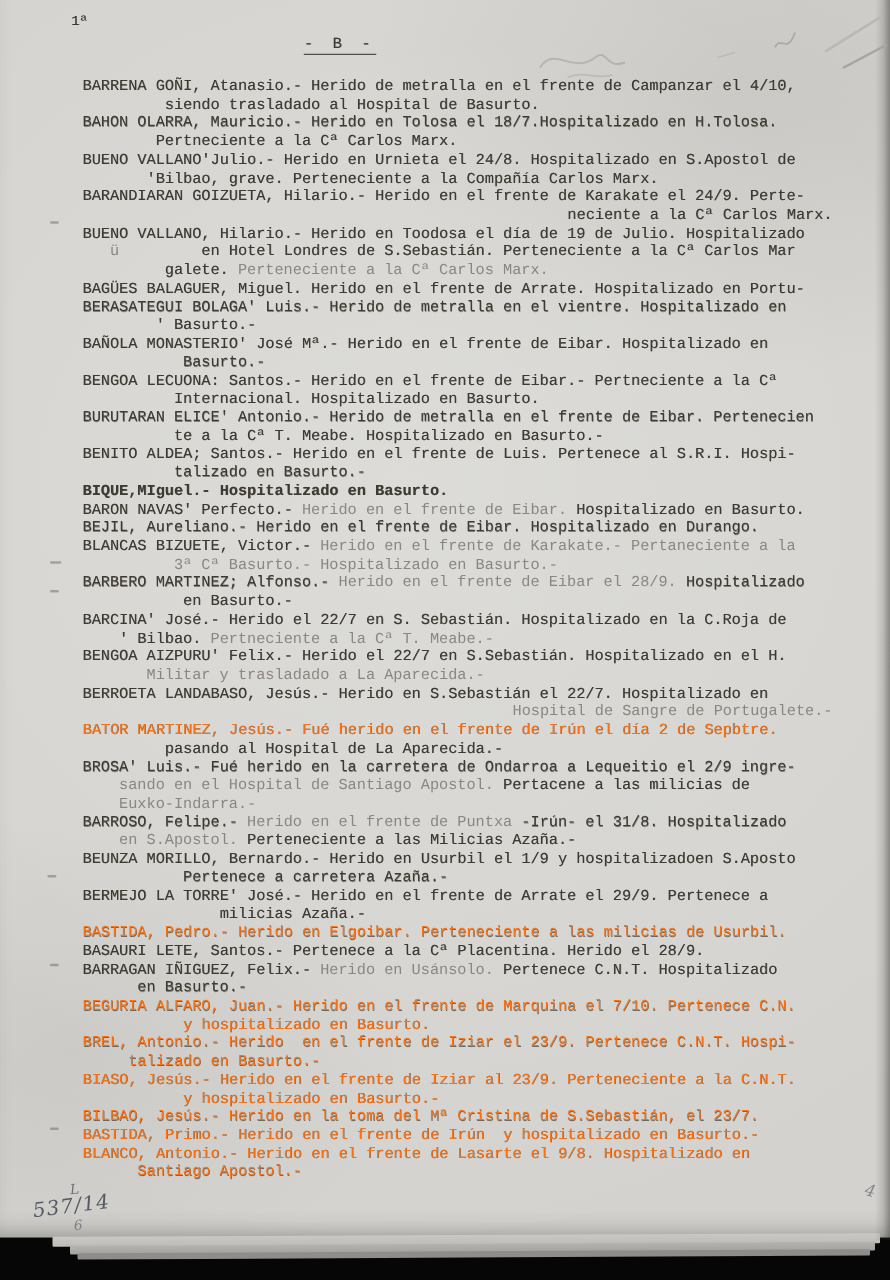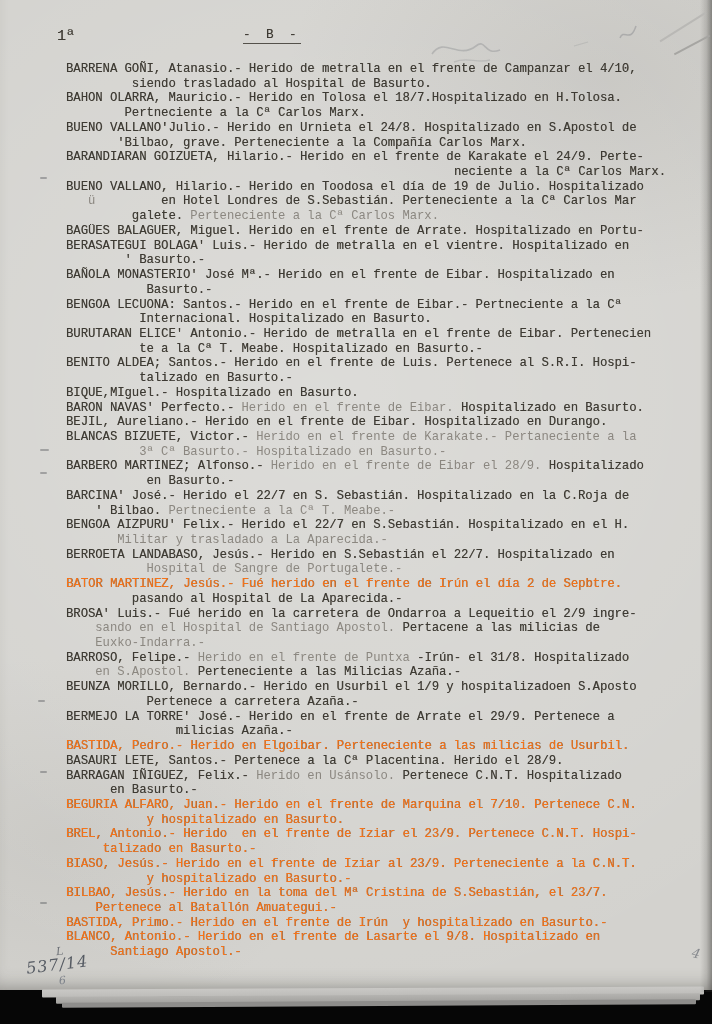--- a/index.html
+++ b/index.html
@@ -27,21 +27,21 @@
   .page-stack-right{
     position:absolute;right:0;top:0;width:12px;height:992px;
     background:linear-gradient(to right, rgba(0,0,0,0) 0%, rgba(70,68,64,0.18) 55%, rgba(35,34,32,0.42) 100%);
   }
   .corner-line{position:absolute;background:#b9b8b5;height:2px;}
   .corner-line.c1{width:54px;right:2px;top:26px;transform:rotate(-32deg);}
   .corner-line.c2{width:40px;right:0px;top:44px;transform:rotate(-28deg);background:#a6a5a2;}
 
   
   .typed{color:#3d3a33;text-shadow:0.3px 0.3px 0.5px rgba(62,56,46,0.55);}
-  .page-number{position:absolute;left:57px;top:28px;font-size:15px;}
+  .page-number{position:absolute;left:57px;top:12px;font-size:11px;}
   .section-heading{
     position:absolute;left:243px;top:28px;font-size:12.5px;letter-spacing:4px;
     border-bottom:1.6px solid rgba(61,58,51,0.85);padding-bottom:1px;
   }
   .doc-body{position:absolute;left:66px;top:62px;width:600px;}
   .line{white-space:pre;font-size:12.2px;line-height:14.72px;height:14.72px;}
   .line.k-f{color:#8b8780;text-shadow:none;}
   .line.k-s{color:#f97316;text-shadow:0.4px 0.4px 0.5px rgba(40,36,28,0.6);}
   .seg-f{color:#8b8780;text-shadow:none;}
 
@@ -110,21 +110,21 @@
       </div>
       <div>
         <div class="line" style="padding-left: 0ch;">BURUTARAN ELICE' Antonio.- Herido de metralla en el frente de Eibar. Pertenecien</div>
         <div class="line" style="padding-left: 10ch;">te a la Cª T. Meabe. Hospitalizado en Basurto.-</div>
       </div>
       <div>
         <div class="line" style="padding-left: 0ch;">BENITO ALDEA; Santos.- Herido en el frente de Luis. Pertenece al S.R.I. Hospi-</div>
         <div class="line" style="padding-left: 10ch;">talizado en Basurto.-</div>
       </div>
       <div>
-        <div class="line" style="padding-left: 0ch;">BIQUE,MIguel.- Hospitalizado en Basurto.</div>
+        <div class="line" style="padding-left: 0ch; font-weight: bold;">BIQUE,MIguel.- Hospitalizado en Basurto.</div>
       </div>
       <div>
         <div class="line" style="padding-left: 0ch;"><span>BARON NAVAS' Perfecto.- </span><span class="seg-f">Herido en el frente de Eibar. </span><span>Hospitalizado en Basurto.</span></div>
       </div>
       <div>
         <div class="line" style="padding-left: 0ch;">BEJIL, Aureliano.- Herido en el frente de Eibar. Hospitalizado en Durango.</div>
       </div>
       <div>
         <div class="line" style="padding-left: 0ch;"><span>BLANCAS BIZUETE, Victor.- </span><span class="seg-f">Herido en el frente de Karakate.- Pertaneciente a la</span></div>
         <div class="line k-f" style="padding-left: 10ch;">3ª Cª Basurto.- Hospitalizado en Basurto.-</div>
@@ -136,21 +136,21 @@
       <div>
         <div class="line" style="padding-left: 0ch;">BARCINA' José.- Herido el 22/7 en S. Sebastián. Hospitalizado en la C.Roja de</div>
         <div class="line" style="padding-left: 4ch;"><span>' Bilbao. </span><span class="seg-f">Pertneciente a la Cª T. Meabe.-</span></div>
       </div>
       <div>
         <div class="line" style="padding-left: 0ch;">BENGOA AIZPURU' Felix.- Herido el 22/7 en S.Sebastián. Hospitalizado en el H.</div>
         <div class="line k-f" style="padding-left: 7ch;">Militar y trasladado a La Aparecida.-</div>
       </div>
       <div>
         <div class="line" style="padding-left: 0ch;">BERROETA LANDABASO, Jesús.- Herido en S.Sebastián el 22/7. Hospitalizado en</div>
-        <div class="line k-f" style="padding-left: 11ch;">Hospital de Sangre de Portugalete.-</div>
+        <div class="line k-f" style="padding-left: 11ch; text-align: right;">Hospital de Sangre de Portugalete.-</div>
       </div>
       <div>
         <div class="line k-s" style="padding-left: 0ch;">BATOR MARTINEZ, Jesús.- Fué herido en el frente de Irún el día 2 de Sepbtre.</div>
         <div class="line" style="padding-left: 9ch;">pasando al Hospital de La Aparecida.-</div>
       </div>
       <div>
         <div class="line" style="padding-left: 0ch;">BROSA' Luis.- Fué herido en la carretera de Ondarroa a Lequeitio el 2/9 ingre-</div>
         <div class="line" style="padding-left: 4ch;"><span class="seg-f">sando en el Hospital de Santiago Apostol. </span><span>Pertacene a las milicias de</span></div>
         <div class="line k-f" style="padding-left: 4ch;">Euxko-Indarra.-</div>
       </div>
@@ -183,21 +183,20 @@
       <div>
         <div class="line k-s" style="padding-left: 0ch;">BREL, Antonio.- Herido  en el frente de Iziar el 23/9. Pertenece C.N.T. Hospi-</div>
         <div class="line k-s" style="padding-left: 5ch;">talizado en Basurto.-</div>
       </div>
       <div>
         <div class="line k-s" style="padding-left: 0ch;">BIASO, Jesús.- Herido en el frente de Iziar al 23/9. Perteneciente a la C.N.T.</div>
         <div class="line k-s" style="padding-left: 11ch;">y hospitalizado en Basurto.-</div>
       </div>
       <div>
         <div class="line k-s" style="padding-left: 0ch;">BILBAO, Jesús.- Herido en la toma del Mª Cristina de S.Sebastián, el 23/7.</div>
-        <div class="line k-s" style="padding-left: 4ch;">Pertenece al Batallón Amuategui.-</div>
       </div>
       <div>
         <div class="line k-s" style="padding-left: 0ch;">BASTIDA, Primo.- Herido en el frente de Irún  y hospitalizado en Basurto.-</div>
       </div>
       <div>
         <div class="line k-s" style="padding-left: 0ch;">BLANCO, Antonio.- Herido en el frente de Lasarte el 9/8. Hospitalizado en</div>
         <div class="line k-s" style="padding-left: 6ch;">Santiago Apostol.-</div>
       </div>
     </div>
 

